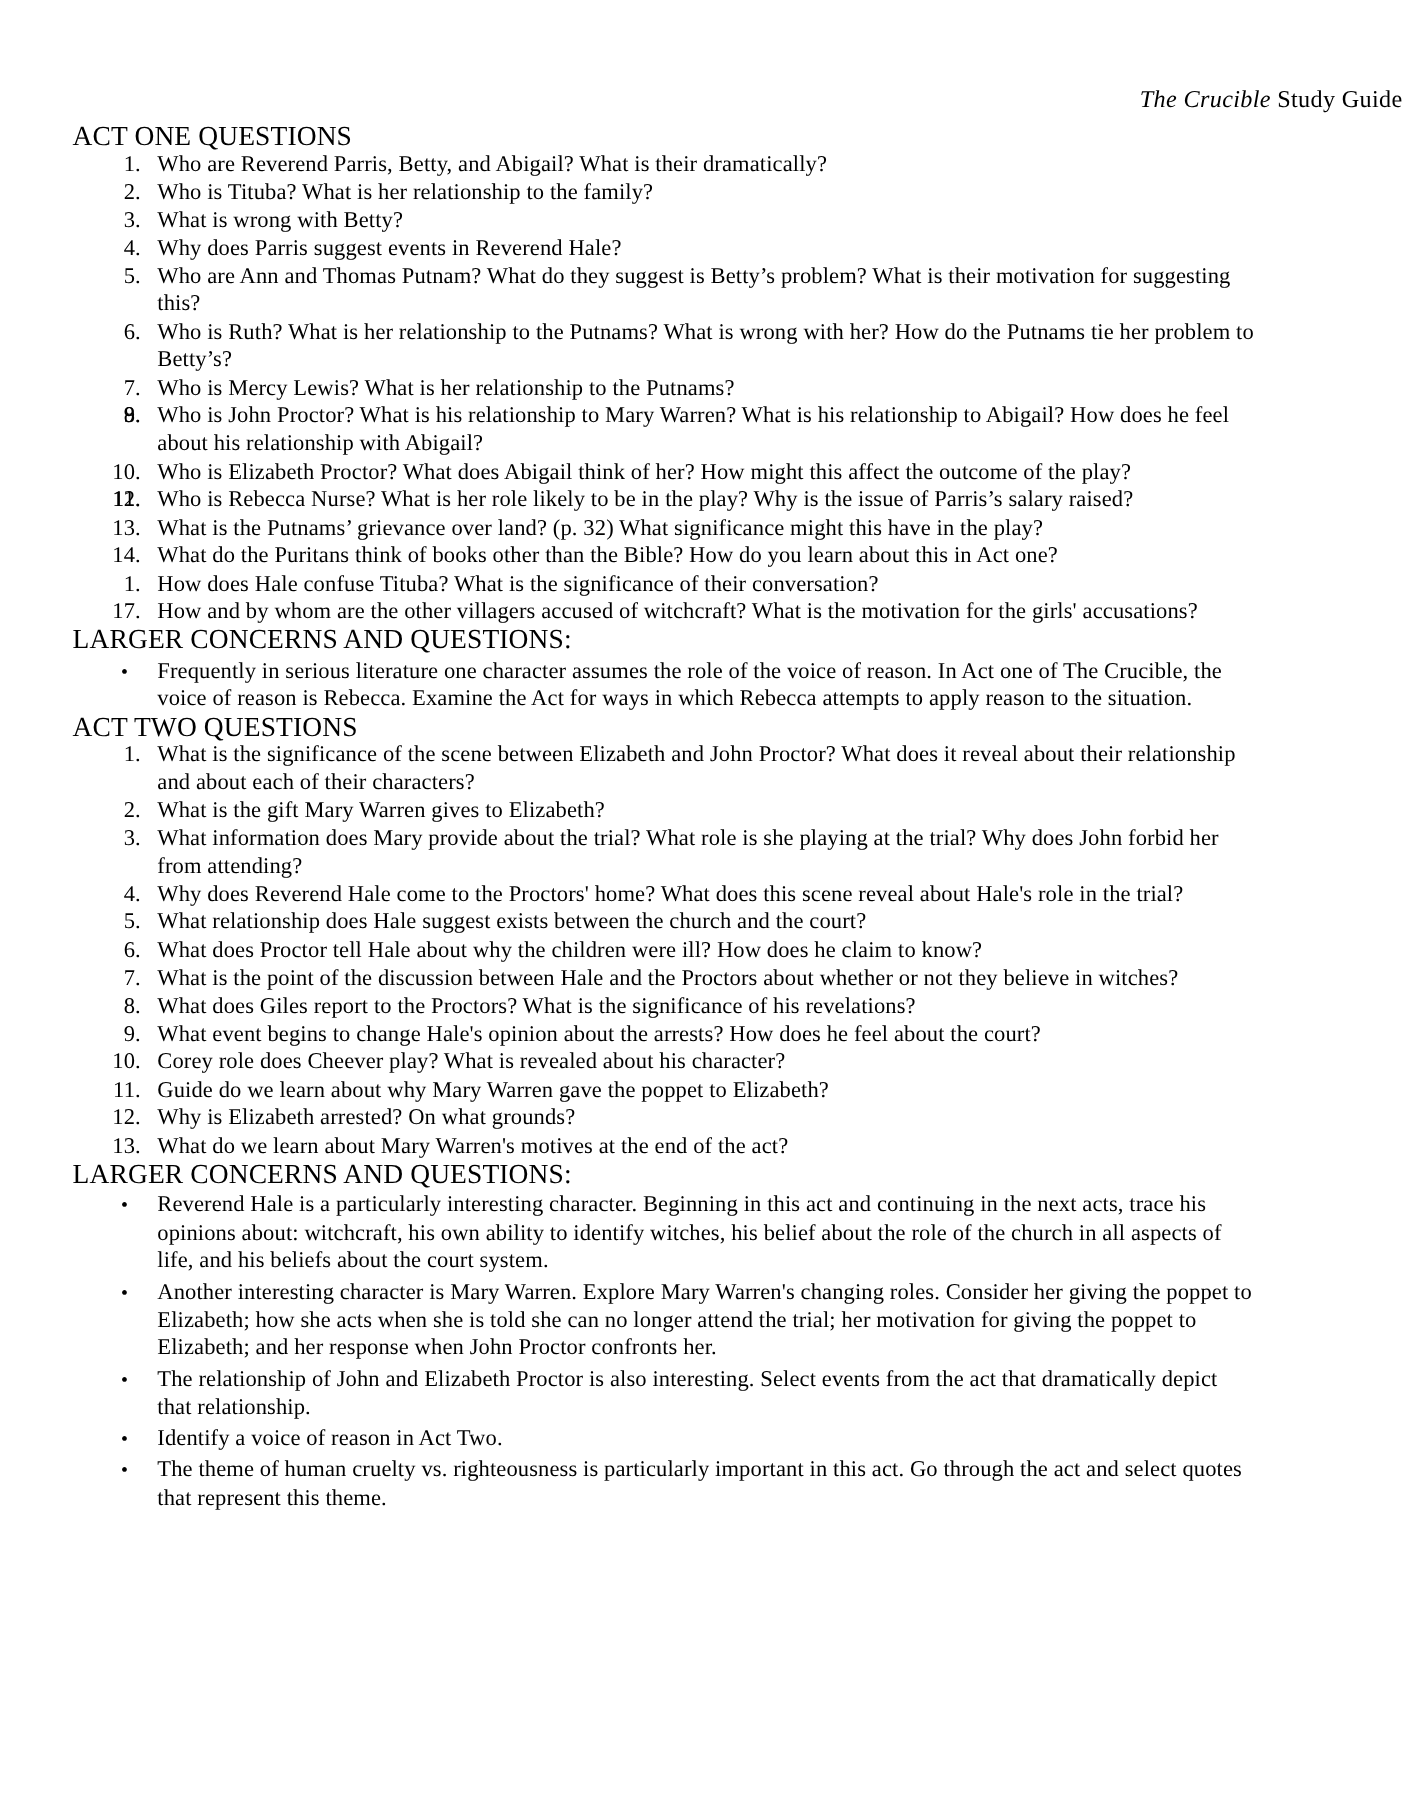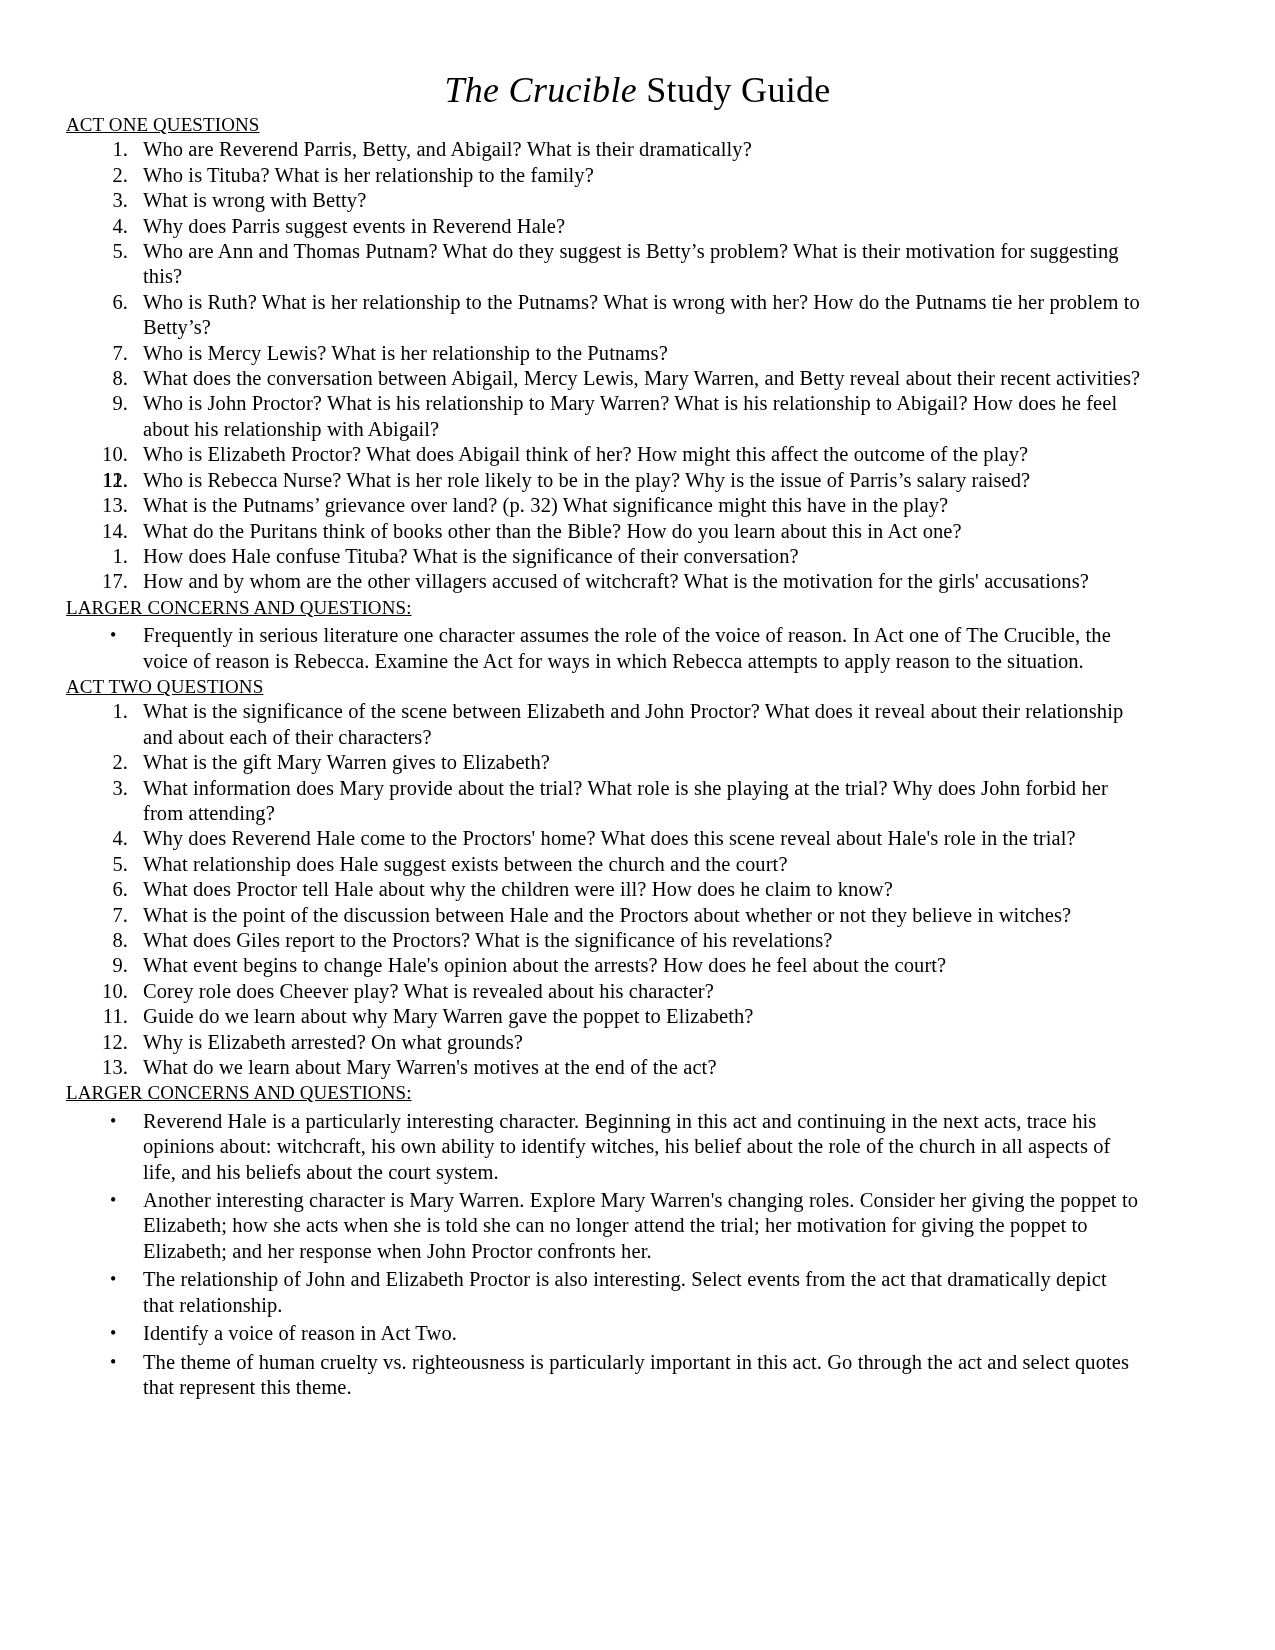--- a/index.html
+++ b/index.html
@@ -14,35 +14,34 @@
     color: #000000;
     overflow: hidden;
   }
   .page {
     box-sizing: border-box;
     width: 1275px;
     height: 1650px;
     padding: 70px 133px 0 66px;
   }
   .title {
-    font-size: 36px;
+    font-size: 22px;
     font-weight: normal;
-    text-align: center;
+    text-align: right;
     margin: 0 -133px 2px -66px;
     line-height: 40px;
     letter-spacing: 0.3px;
   }
   .t-italic {
     font-style: italic;
   }
   .section-heading {
-    font-size: 19px;
+    font-size: 25px;
     line-height: 25.4px;
     letter-spacing: 0.1px;
-    text-decoration: underline;
   }
   .list {
     position: relative;
   }
   .item {
     position: relative;
     padding-left: 77px;
     font-size: 20.5px;
     line-height: 25.4px;
     letter-spacing: 0.1px;
@@ -72,21 +71,21 @@
   <div id="sections">
       <div class="section-heading">ACT ONE QUESTIONS</div>
       <div class="list numbered">
         <div class="item"><span class="marker">1.</span><span class="text">Who are Reverend Parris, Betty, and Abigail? What is their dramatically?</span></div>
         <div class="item"><span class="marker">2.</span><span class="text">Who is Tituba? What is her relationship to the family?</span></div>
         <div class="item"><span class="marker">3.</span><span class="text">What is wrong with Betty?</span></div>
         <div class="item"><span class="marker">4.</span><span class="text">Why does Parris suggest events in Reverend Hale?</span></div>
         <div class="item"><span class="marker">5.</span><span class="text">Who are Ann and Thomas Putnam? What do they suggest is Betty’s problem? What is their motivation for suggesting this?</span></div>
         <div class="item"><span class="marker">6.</span><span class="text">Who is Ruth? What is her relationship to the Putnams? What is wrong with her? How do the Putnams tie her problem to Betty’s?</span></div>
         <div class="item"><span class="marker">7.</span><span class="text">Who is Mercy Lewis? What is her relationship to the Putnams?</span></div>
-        <div class="item"><span class="marker">8.</span><span class="text">What does the conversation between Abigail, Mercy Lewis, Mary Warren, and Betty reveal about their recent activities?</span></div>
+        <div class="item"><span class="marker">8.</span></div>
         <div class="item"><span class="marker">9.</span><span class="text">Who is John Proctor? What is his relationship to Mary Warren? What is his relationship to Abigail? How does he feel about his relationship with Abigail?</span></div>
         <div class="item"><span class="marker">10.</span><span class="text">Who is Elizabeth Proctor? What does Abigail think of her? How might this affect the outcome of the play?</span></div>
         <div class="item"><span class="marker">11.</span></div>
         <div class="item"><span class="marker">12.</span><span class="text">Who is Rebecca Nurse? What is her role likely to be in the play? Why is the issue of Parris’s salary raised?</span></div>
         <div class="item"><span class="marker">13.</span><span class="text">What is the Putnams’ grievance over land? (p. 32) What significance might this have in the play?</span></div>
         <div class="item"><span class="marker">14.</span><span class="text">What do the Puritans think of books other than the Bible? How do you learn about this in Act one?</span></div>
         <div class="item"><span class="marker">1.</span><span class="text">How does Hale confuse Tituba? What is the significance of their conversation?</span></div>
         <div class="item"><span class="marker">17.</span><span class="text">How and by whom are the other villagers accused of witchcraft? What is the motivation for the girls' accusations?</span></div>
       </div>
       <div class="section-heading">LARGER CONCERNS AND QUESTIONS:</div>

